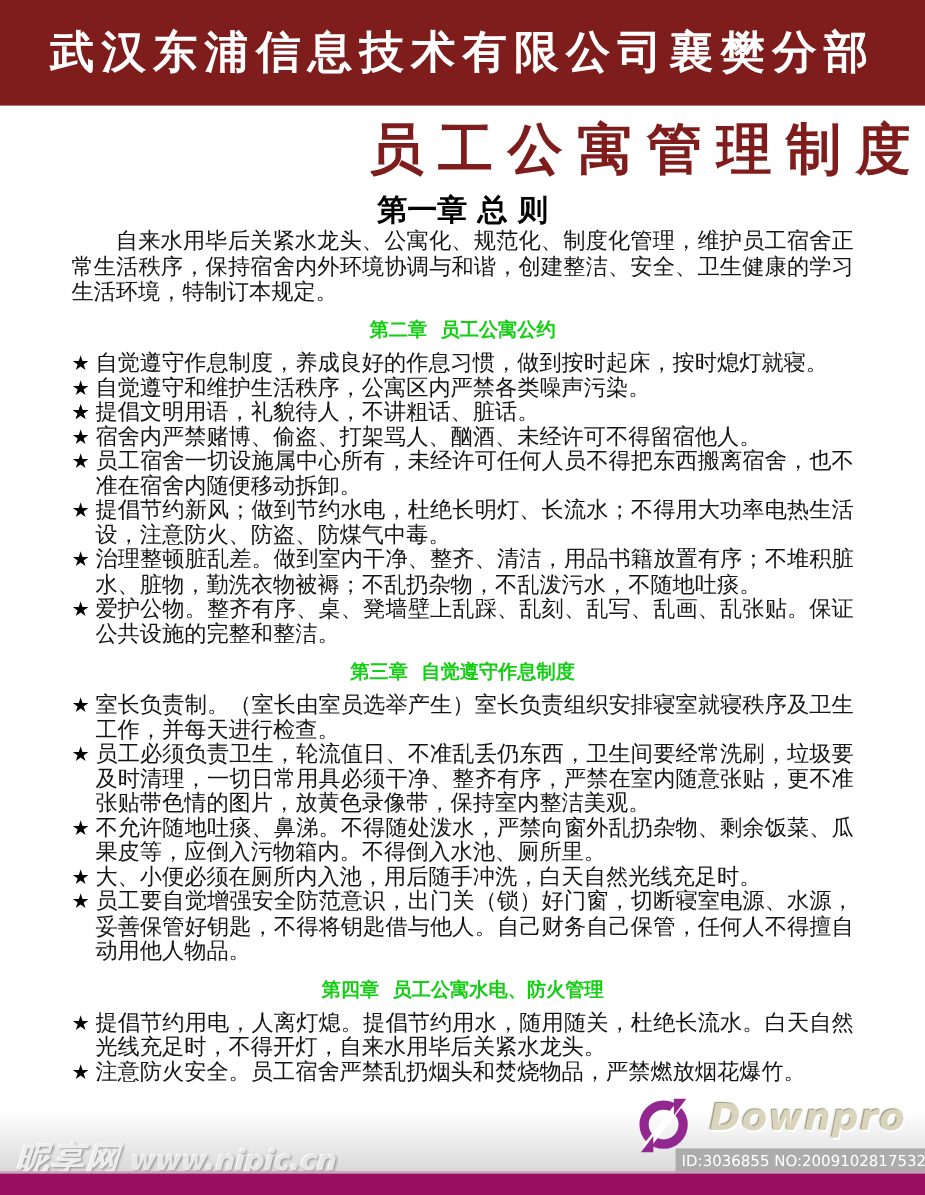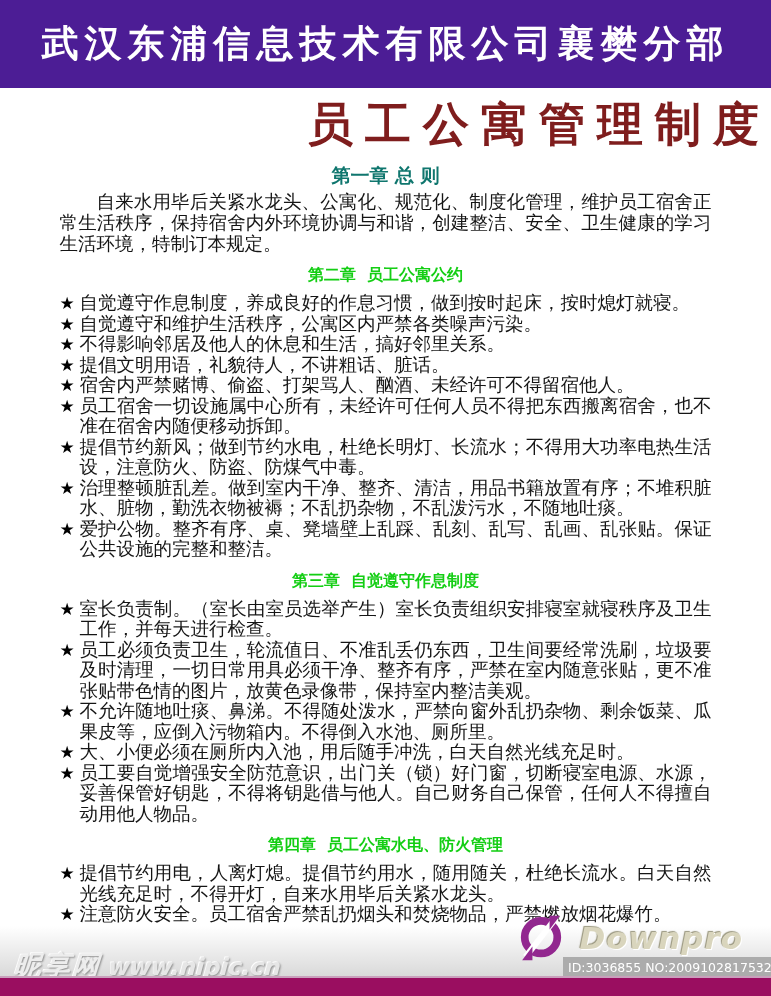--- a/index.html
+++ b/index.html
@@ -9,21 +9,21 @@
     width: 771px;
     height: 996px;
     margin: 0 auto;
     background: #ffffff;
     overflow: hidden;
     font-family: "DejaVu Serif", serif;
   }
   
   .banner {
     height: 88px;
-    background: #4c1d95;
+    background: #7f1d1d;
     display: flex;
     align-items: center;
     justify-content: center;
   }
   .banner-text {
     color: #ffffff;
     font-family: "DejaVu Sans", sans-serif;
     font-weight: bold;
     font-size: 37px;
     letter-spacing: 6px;
@@ -47,22 +47,22 @@
     color: #14CE14;
     font-family: "DejaVu Sans", sans-serif;
     font-weight: bold;
     font-size: 16px;
     line-height: 26px;
     margin: 8px 0 5px 0;
     white-space: pre;
   }
   .chap-heading.first {
     font-family: "DejaVu Serif", serif;
-    color: #0f766e;
-    font-size: 19px;
+    color: #000000;
+    font-size: 25px;
     margin: 12px 0 2px 0;
   }
   
   .content {
     width: 652px;
     margin: 0 auto;
     color: #151515;
     font-size: 18.5px;
     line-height: 20.5px;
     text-align: justify;
@@ -125,24 +125,24 @@
     letter-spacing: 2px;
   }
   .nipic-url {
     font-size: 23px;
     color: #e6e6e6;
     text-shadow: 1px 1px 2px #909090, -1px -1px 0 #ffffff;
     margin-left: 8px;
   }
   .downpro {
     position: absolute;
-    right: 28px;
+    right: 16px;
     bottom: 34px;
     display: flex;
-    align-items: center;
+    align-items: flex-start;
   }
   .downpro-text {
     font-family: "DejaVu Sans", sans-serif;
     font-weight: bold;
     font-style: italic;
     font-size: 31px;
     color: #d9d5bd;
     text-shadow: 1px 1px 0 #ffffff, -1px -1px 1px #9a977f;
     margin-left: 12px;
     letter-spacing: 1px;
@@ -179,21 +179,21 @@
     <section>
       <h2 class="chap-heading first">第一章 总 则</h2>
       <p class="intro-para">自来水用毕后关紧水龙头、公寓化、规范化、制度化管理，维护员工宿舍正常生活秩序，保持宿舍内外环境协调与和谐，创建整洁、安全、卫生健康的学习生活环境，特制订本规定。</p>
     </section>
 
     <section>
       <h2 class="chap-heading">第二章  员工公寓公约</h2>
       <ul class="rule-list">
         <li><span class="star">★</span><span>自觉遵守作息制度，养成良好的作息习惯，做到按时起床，按时熄灯就寝。</span></li>
         <li><span class="star">★</span><span>自觉遵守和维护生活秩序，公寓区内严禁各类噪声污染。</span></li>
-        <li><span class="star">★</span><span>不得影响邻居及他人的休息和生活，搞好邻里关系。</span></li>
+        <li><span class="star">★</span></li>
         <li><span class="star">★</span><span>提倡文明用语，礼貌待人，不讲粗话、脏话。</span></li>
         <li><span class="star">★</span><span>宿舍内严禁赌博、偷盗、打架骂人、酗酒、未经许可不得留宿他人。</span></li>
         <li><span class="star">★</span><span>员工宿舍一切设施属中心所有，未经许可任何人员不得把东西搬离宿舍，也不准在宿舍内随便移动拆卸。</span></li>
         <li><span class="star">★</span><span>提倡节约新风；做到节约水电，杜绝长明灯、长流水；不得用大功率电热生活设，注意防火、防盗、防煤气中毒。</span></li>
         <li><span class="star">★</span><span>治理整顿脏乱差。做到室内干净、整齐、清洁，用品书籍放置有序；不堆积脏水、脏物，勤洗衣物被褥；不乱扔杂物，不乱泼污水，不随地吐痰。</span></li>
         <li><span class="star">★</span><span>爱护公物。整齐有序、桌、凳墙壁上乱踩、乱刻、乱写、乱画、乱张贴。保证公共设施的完整和整洁。</span></li>
       </ul>
     </section>
 
     <section>

